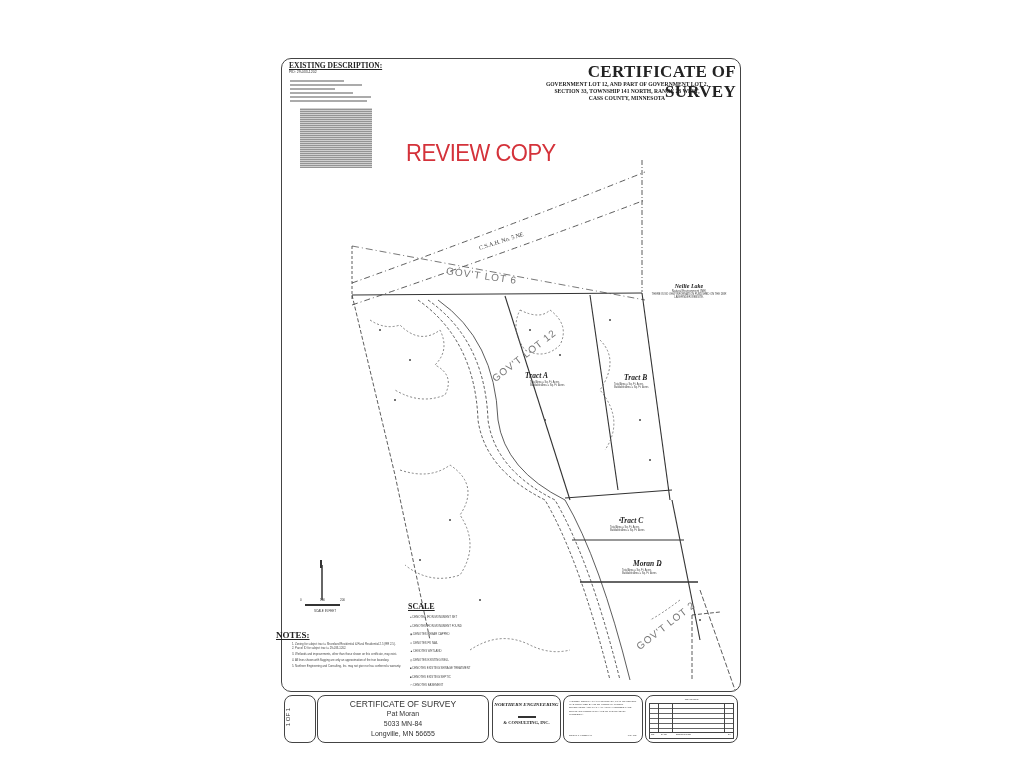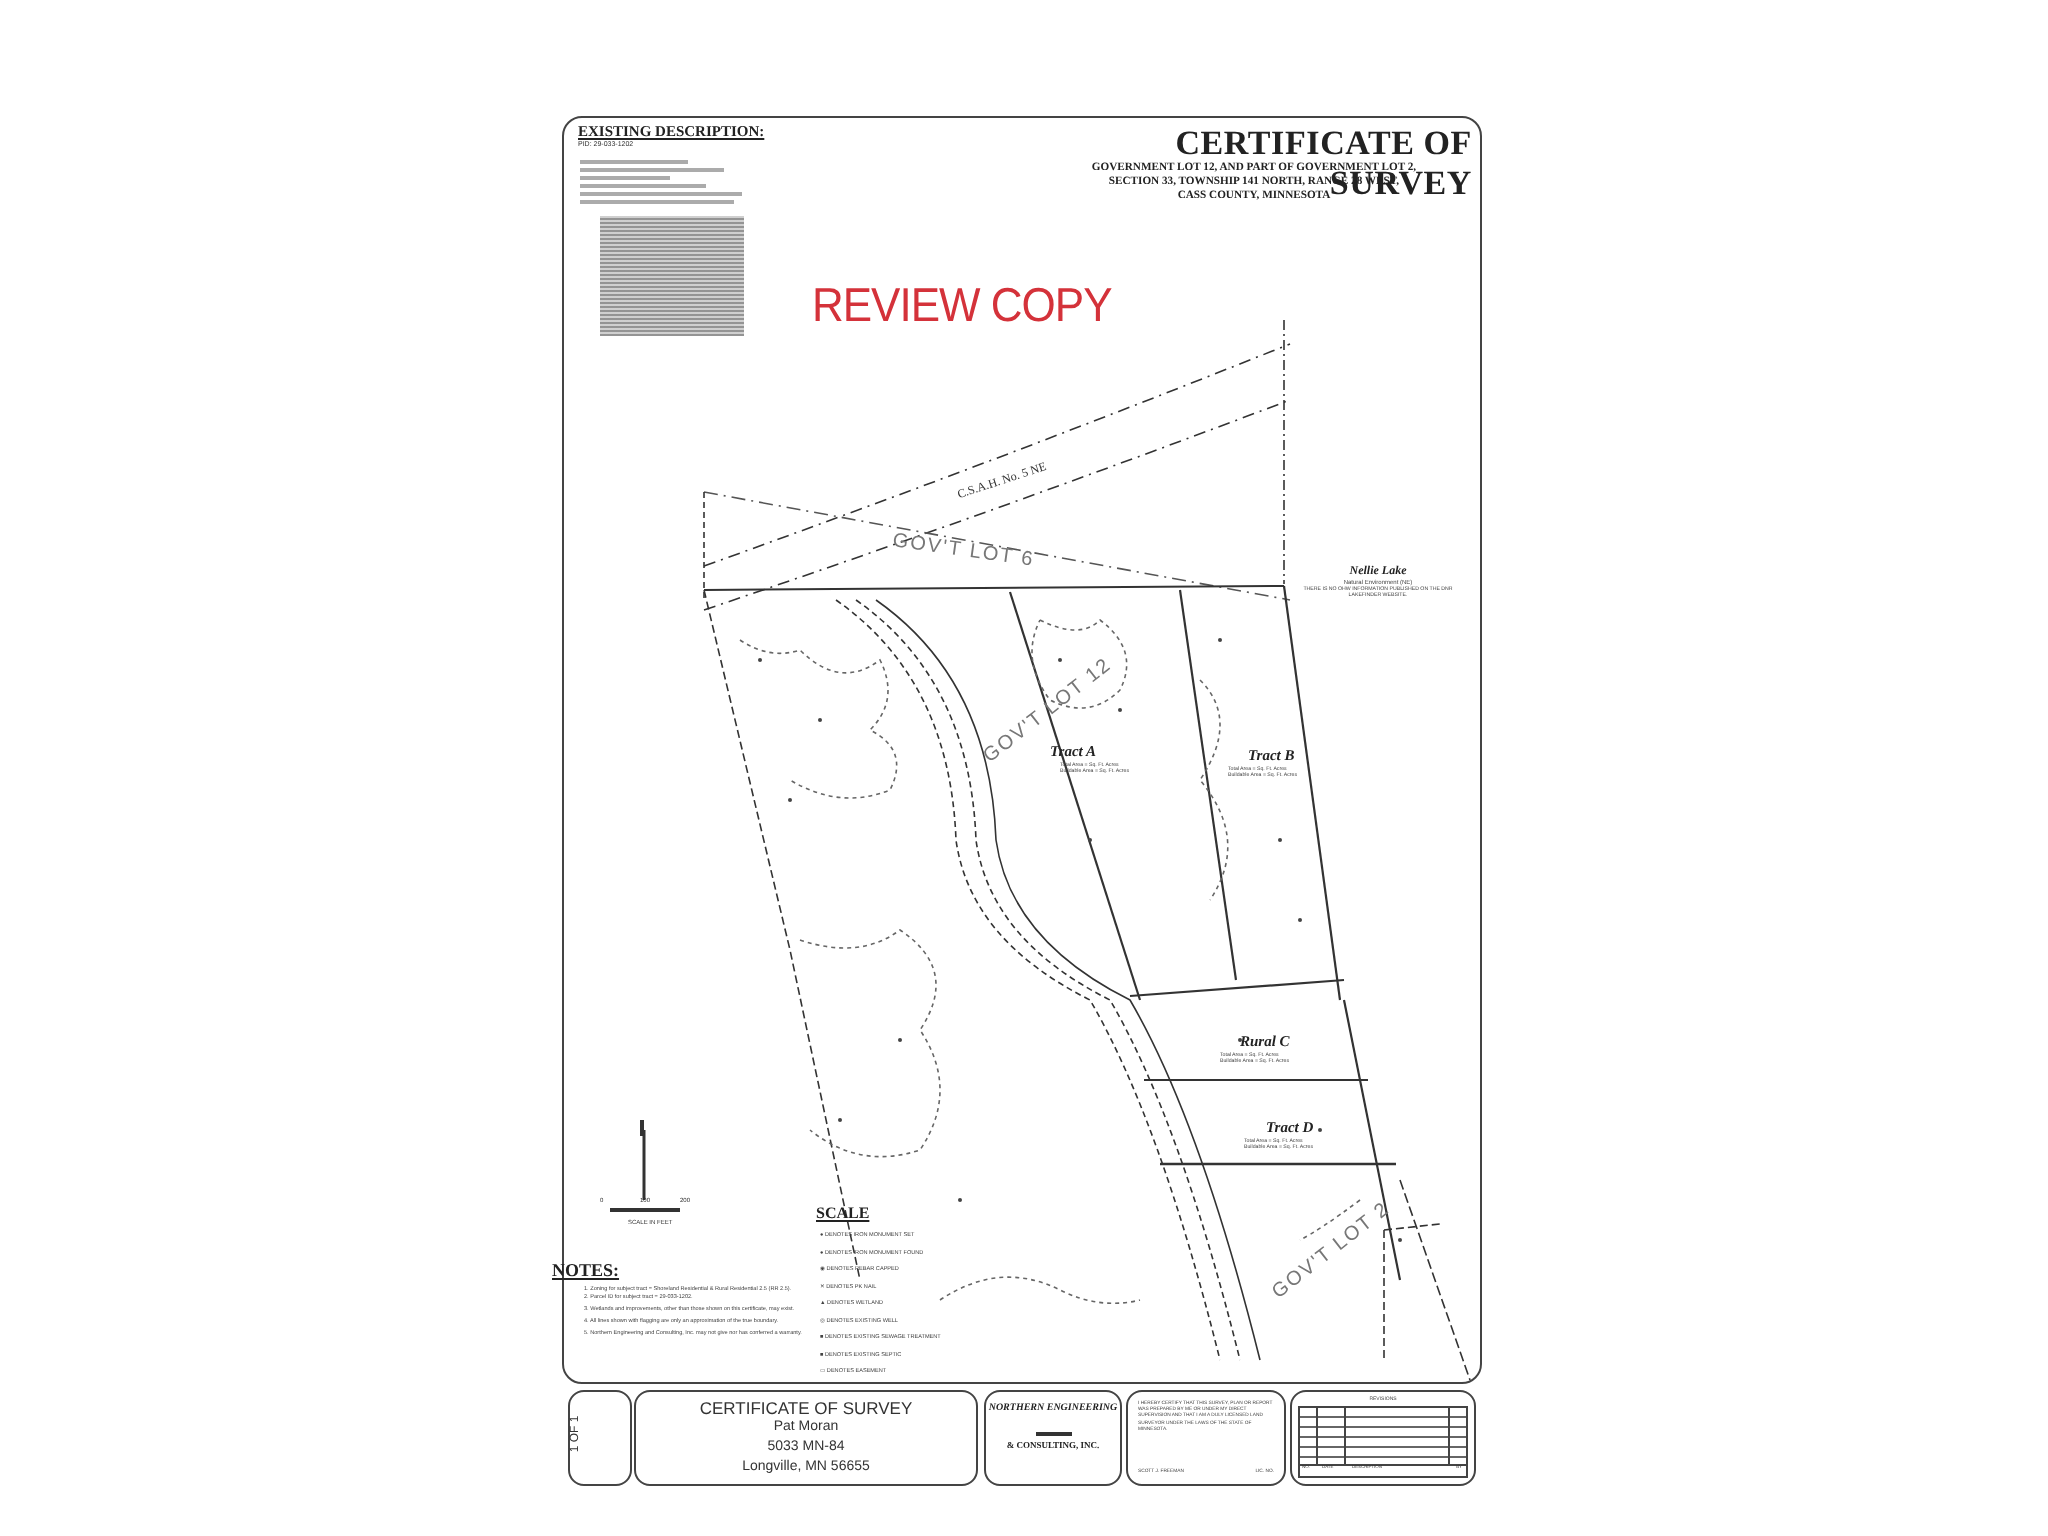--- a/index.html
+++ b/index.html
@@ -124,26 +124,26 @@
 <div class="tract serif" style="left:525px;top:371px;">Tract A</div>
 <div class="tract-sub" style="left:530px;top:381px;">
   <div>Total Area = Sq. Ft. Acres</div>
   <div>Buildable Area = Sq. Ft. Acres</div>
 </div>
 <div class="tract serif" style="left:624px;top:373px;font-style:italic;">Tract B</div>
 <div class="tract-sub" style="left:614px;top:383px;">
   <div>Total Area = Sq. Ft. Acres</div>
   <div>Buildable Area = Sq. Ft. Acres</div>
 </div>
-<div class="tract serif" style="left:620px;top:516px;">Rural C</div>
+<div class="tract serif" style="left:620px;top:516px;">Tract C</div>
 <div class="tract-sub" style="left:610px;top:526px;">
   <div>Total Area = Sq. Ft. Acres</div>
   <div>Buildable Area = Sq. Ft. Acres</div>
 </div>
-<div class="tract serif" style="left:633px;top:559px;">Tract D</div>
+<div class="tract serif" style="left:633px;top:559px;">Moran D</div>
 <div class="tract-sub" style="left:622px;top:569px;">
   <div>Total Area = Sq. Ft. Acres</div>
   <div>Buildable Area = Sq. Ft. Acres</div>
 </div>
 
 <div style="position:absolute;left:300px;top:598px;width:50px;font-size:3px;color:#333;">
   <span style="position:absolute;left:0;top:0;">0</span>
   <span style="position:absolute;left:20px;top:0;">100</span>
   <span style="position:absolute;left:40px;top:0;">200</span>
   <span style="position:absolute;left:14px;top:11px;">SCALE IN FEET</span>

